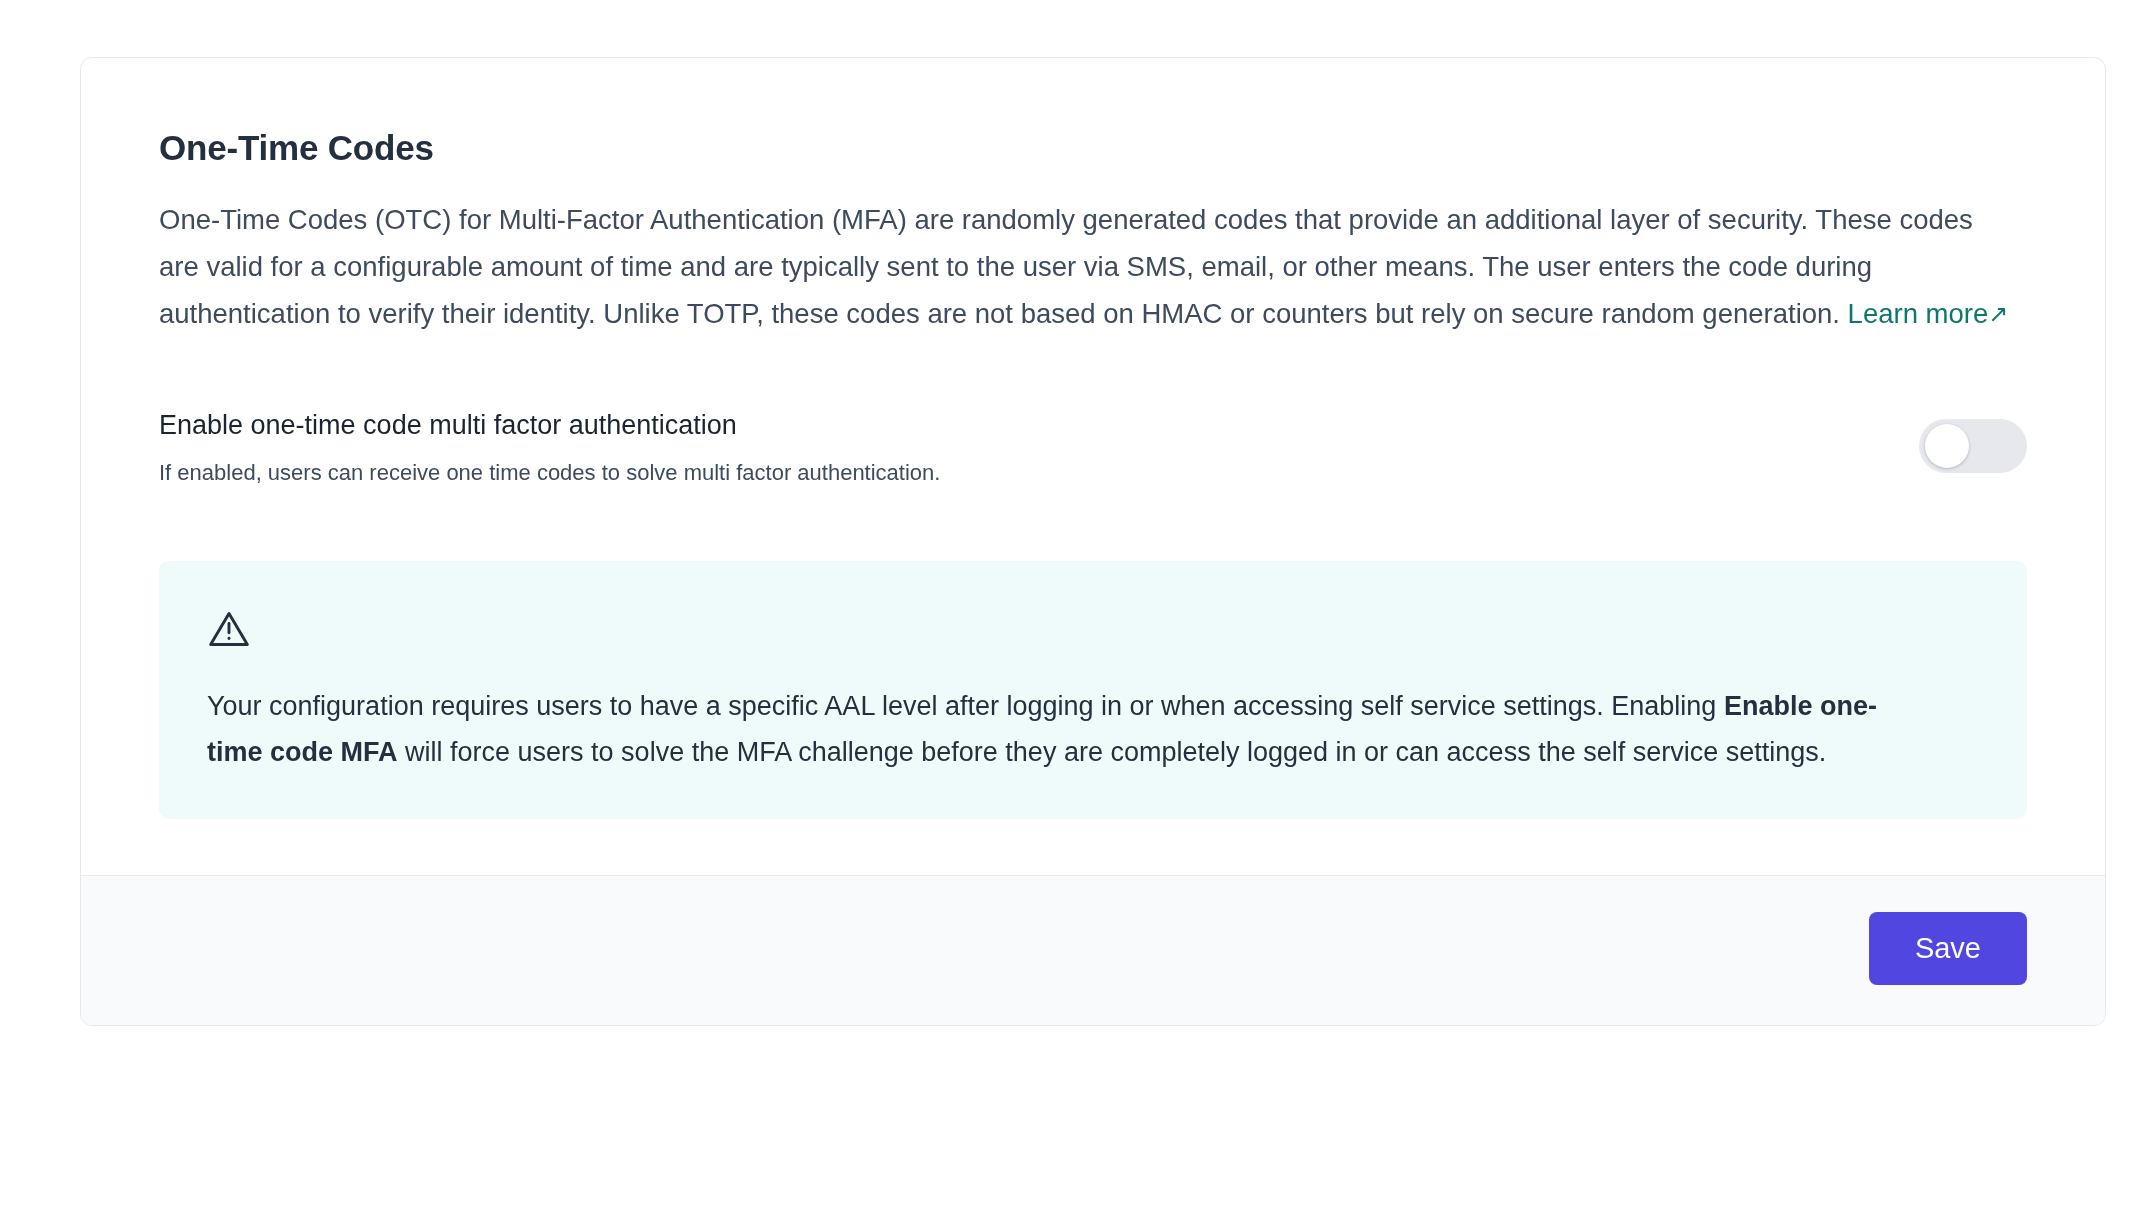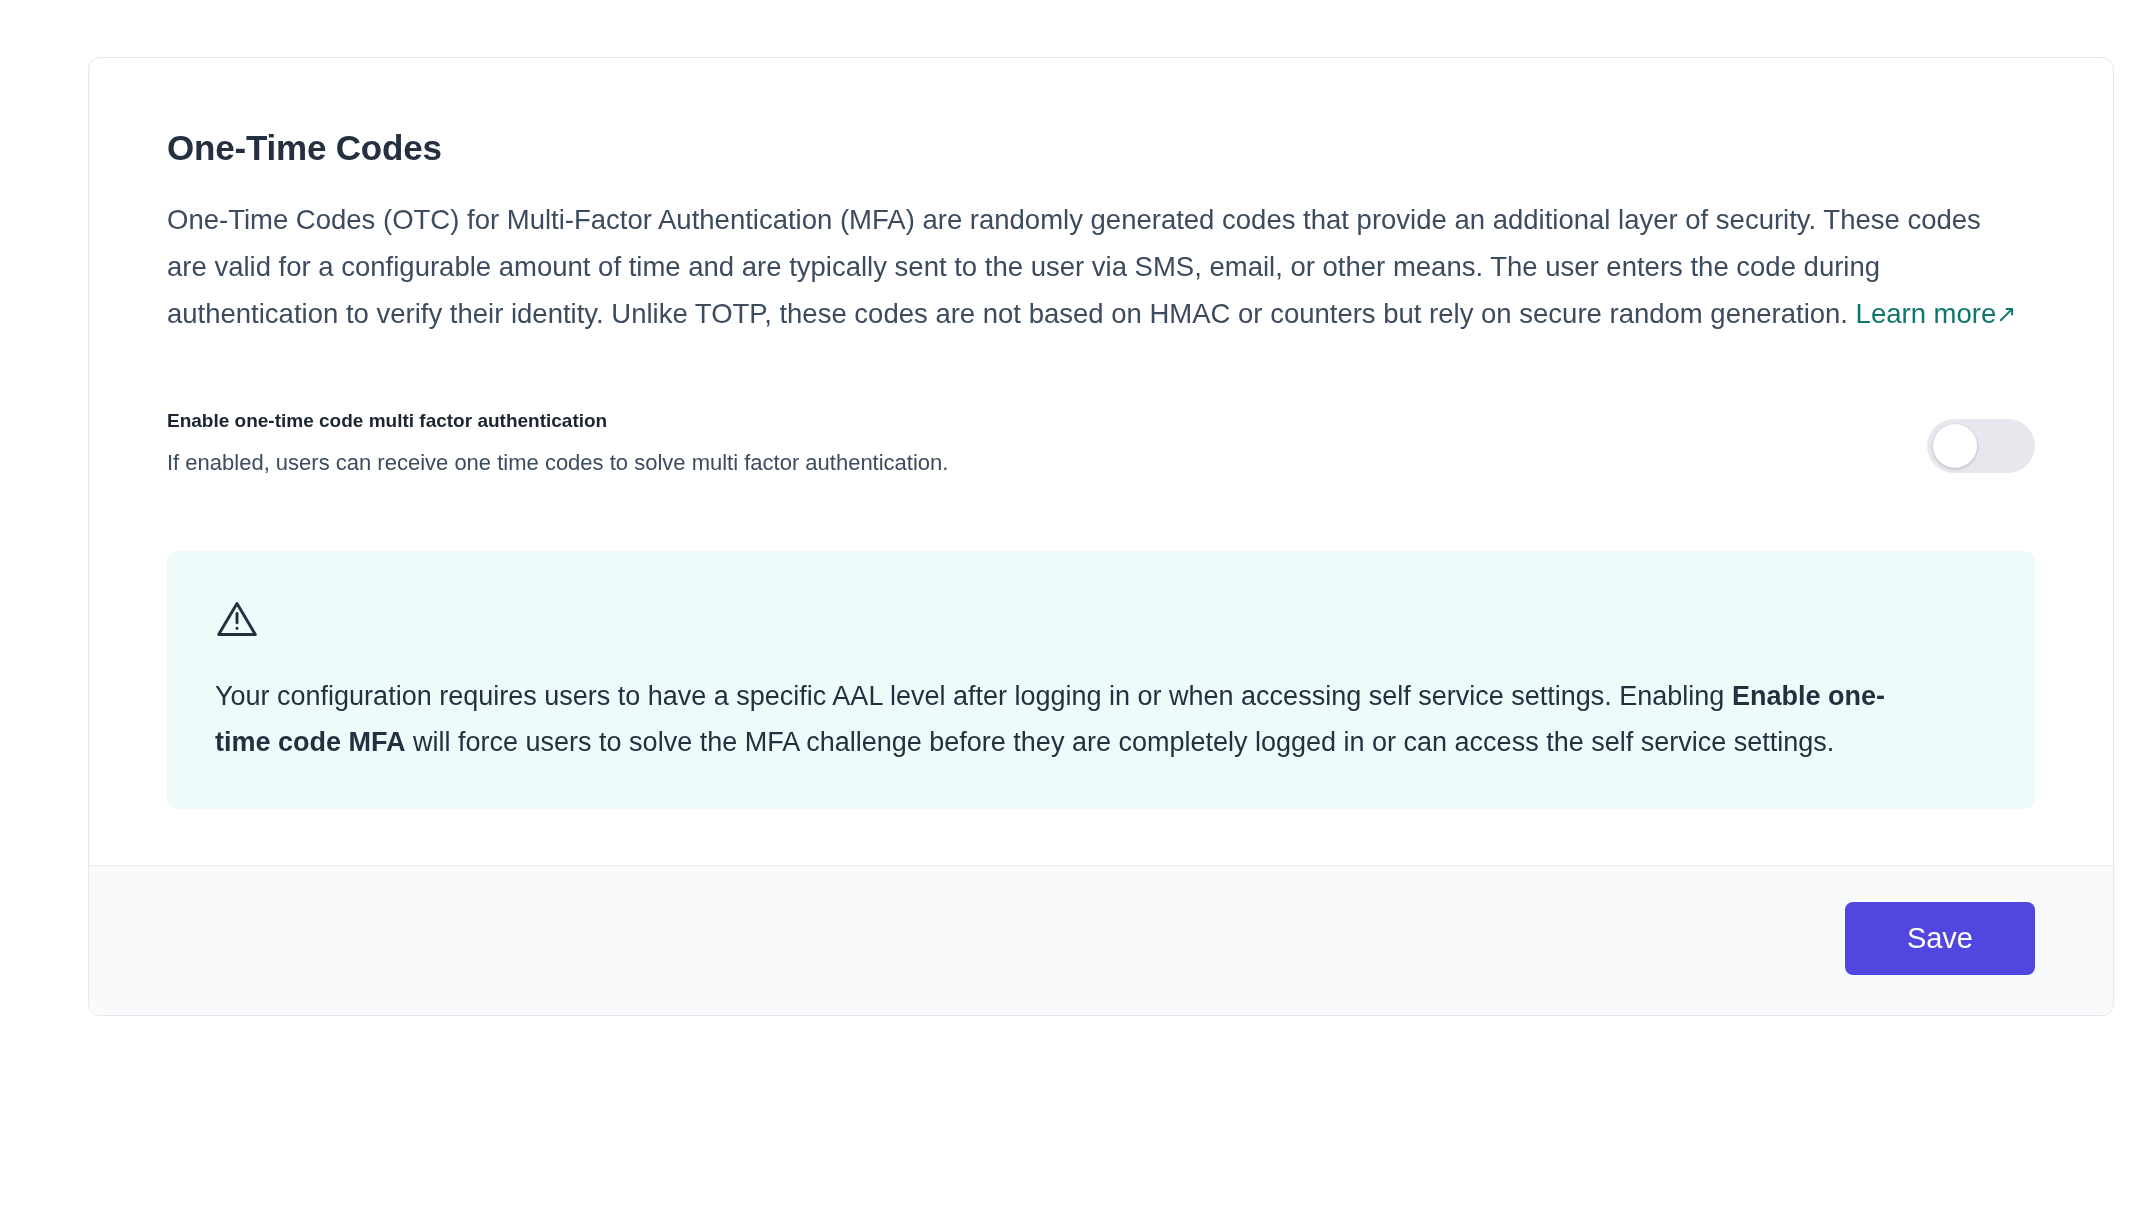--- a/index.html
+++ b/index.html
@@ -14,21 +14,21 @@
 
   .page {
     position: relative;
     width: 2146px;
     height: 1218px;
     overflow: hidden;
   }
 
   .card {
     position: absolute;
-    left: 88px;
+    left: 80px;
     top: 57px;
     width: 2026px;
     border: 1px solid #e6e8ec;
     border-radius: 12px;
     background: #ffffff;
     box-sizing: border-box;
     overflow: hidden;
   }
 
   .card-body {
@@ -68,22 +68,22 @@
     align-items: flex-start;
     justify-content: space-between;
     margin-top: 72px;
   }
 
   .toggle-texts {
     max-width: 1600px;
   }
 
   .toggle-label {
-    font-size: 19px;
-    font-weight: bold;
+    font-size: 27px;
+    font-weight: normal;
     color: #1b2430;
     margin: 0 0 16px 0;
     line-height: 1.25;
   }
 
   .toggle-sub {
     font-size: 22px;
     color: #3d4b5e;
     margin: 0;
     line-height: 1.3;
@@ -144,21 +144,21 @@
     justify-content: flex-end;
   }
 
   .save-button {
     background: #5146e0;
     color: #ffffff;
     border: none;
     border-radius: 8px;
     font-family: "Liberation Sans", sans-serif;
     font-size: 29px;
-    padding: 22px 62px;
+    padding: 22px 46px;
     cursor: pointer;
     line-height: 1;
   }
 </style>
 </head>
 <body>
 
 <div class="page">
   <div class="card">
 

